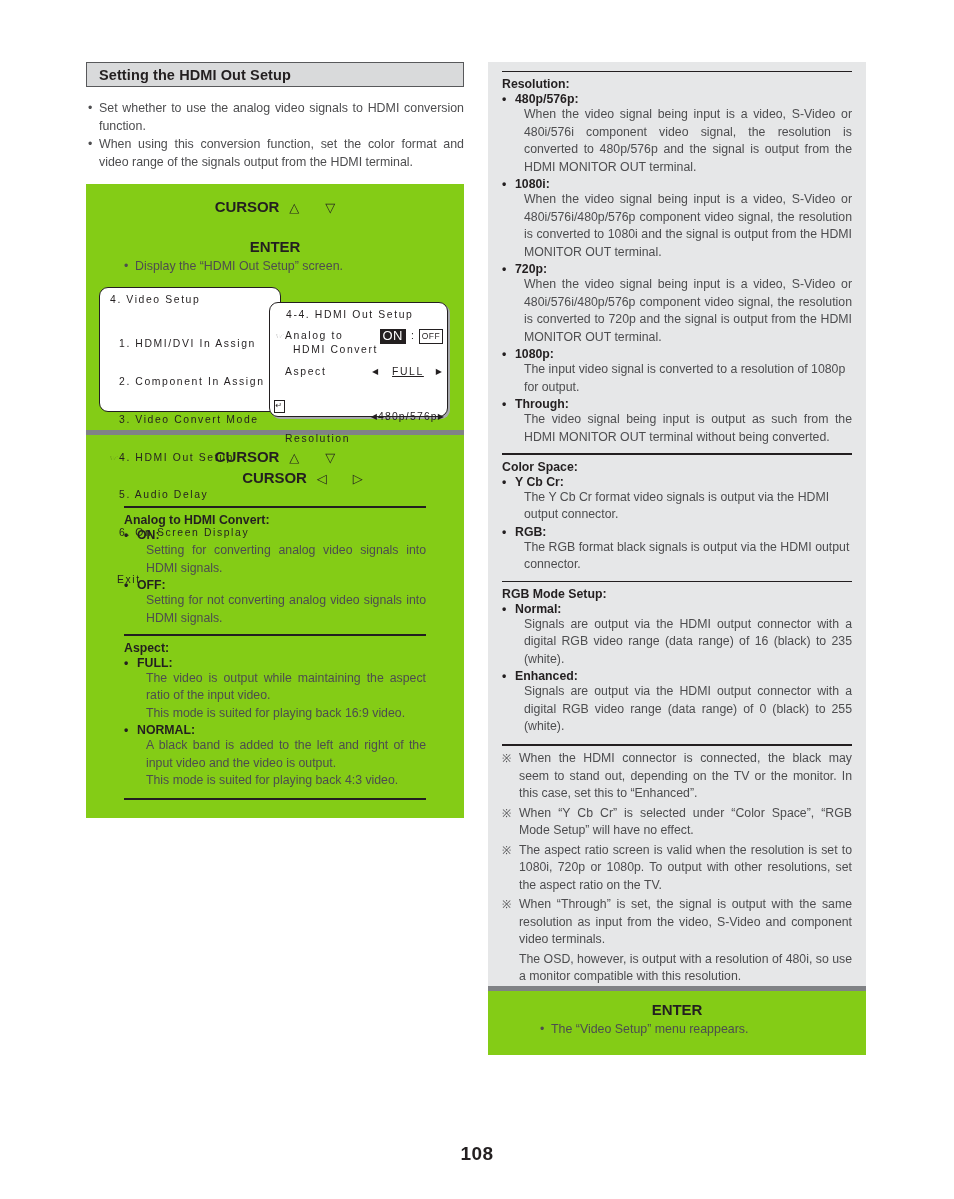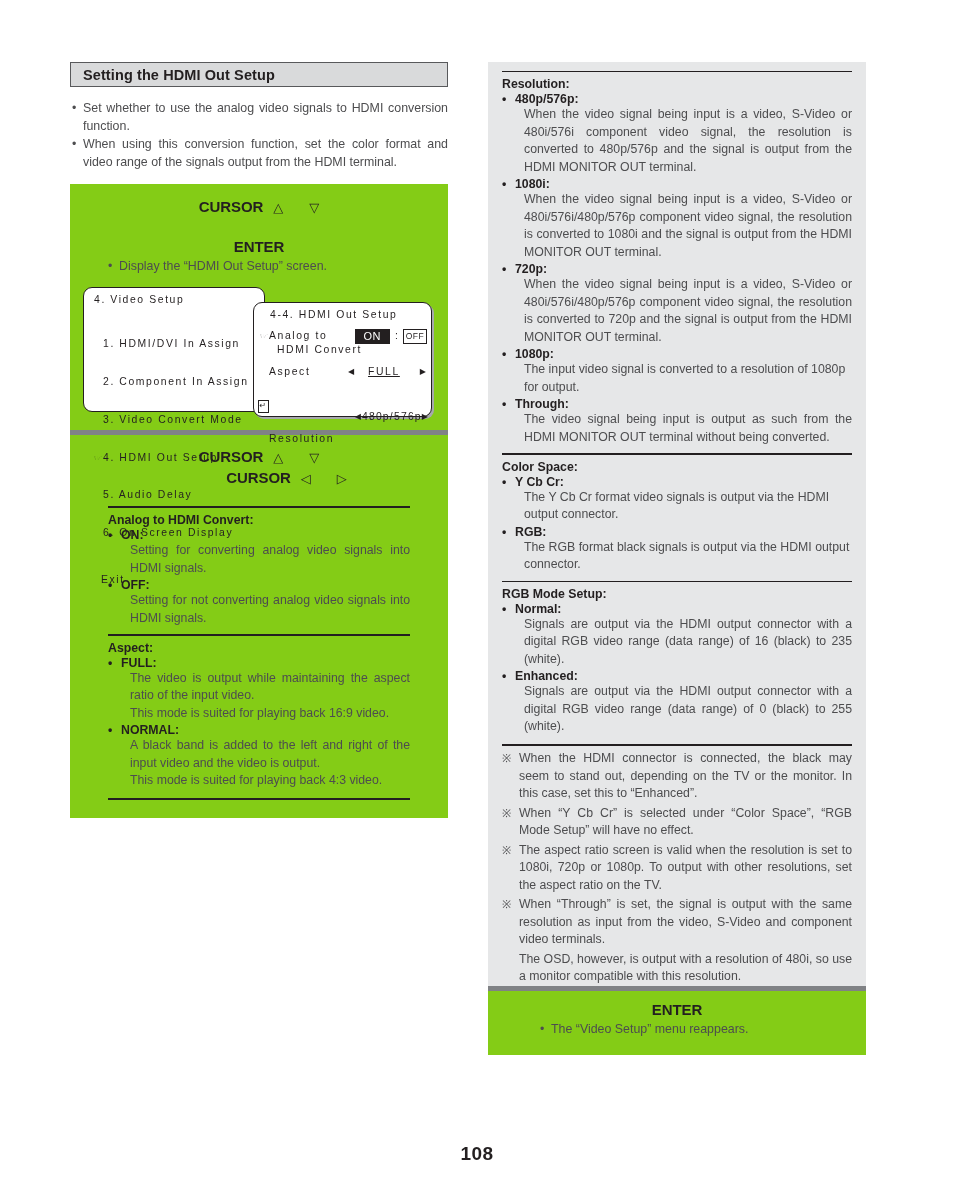--- a/index.html
+++ b/index.html
@@ -14,21 +14,21 @@
     font-family: "Liberation Sans", sans-serif;
     color: #231f20;
     -webkit-font-smoothing: antialiased;
   }
   .page {
     position: absolute;
     inset: 0;
   }
 
   
-  .col-left  { position:absolute; left:70px;  top:62px;  width:378px; }
+  .col-left  { position:absolute; left:86px;  top:62px;  width:378px; }
   .col-right { position:absolute; left:488px; top:62px;  width:378px; }
 
   
   .gray-panel {
     background:#e6e7e8;
   }
 
   
   .title-bar {
     background:#d9dadb;
@@ -146,22 +146,22 @@
     white-space:pre;
     padding-left:6px;
     line-height:12.6px;
   }
   .osd-front .osd-row { padding-left:6px; }
   .osd-line2 { padding-left:23px; white-space:pre; line-height:12.6px;}
   .osd-row-sp { margin-top:10px; }
   .chip-on {
     background:#231f20;
     color:#ffffff;
-    padding:0 8px;
-    font-size:11px;
+    padding:0 2px;
+    font-size:13px;
     letter-spacing:0.4px;
     border:1px solid #231f20;
   }
   .chip-off {
     background:#ffffff;
     color:#231f20;
     padding:0 2px;
     font-size:8.5px;
     letter-spacing:0.4px;
     border:1px solid #231f20;
@@ -307,21 +307,21 @@
             <span>Analog to</span>
             <span class="chip-on" style="margin-left:auto;">ON</span>
             <span style="margin:0 5px;letter-spacing:0;">:</span>
             <span class="chip-off" style="margin-right:4px;">OFF</span>
           </div>
           <div class="osd-line2">HDMI Convert</div>
 
           <div class="osd-row osd-row-sp" style="display:flex;align-items:center;">
             <span style="padding-left:9px;">Aspect</span>
             <span style="margin-left:auto;font-size:8px;letter-spacing:0;">◀</span>
-            <span style="margin:0 20px 0 14px;text-decoration:underline;">FULL</span>
+            <span style="margin:0 12px 0 14px;text-decoration:underline;">FULL</span>
             <span style="font-size:8px;letter-spacing:0;margin-right:5px;">▶</span>
           </div>
 
           <div class="osd-row osd-row-sp" style="display:flex;align-items:center;">
             <span style="padding-left:9px;margin-top:44px;">Resolution</span>
             <span style="margin-left:auto;font-size:8px;letter-spacing:0;">◀</span>
             <span style="margin:0 0 0 1px;letter-spacing:1.2px;">480p/576p</span>
             <span style="font-size:8px;letter-spacing:0;margin-right:3px;">▶</span>
           </div>
 

